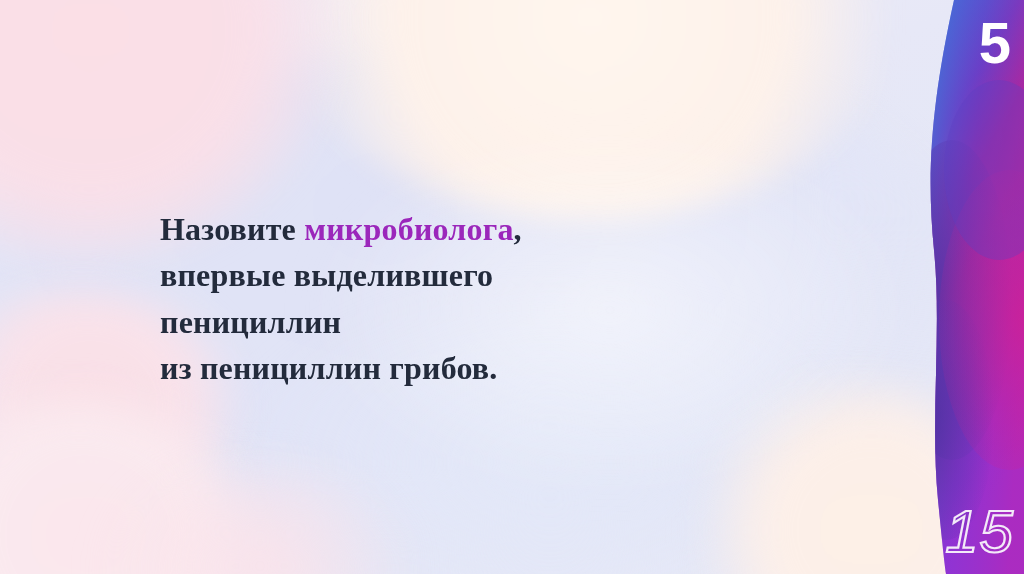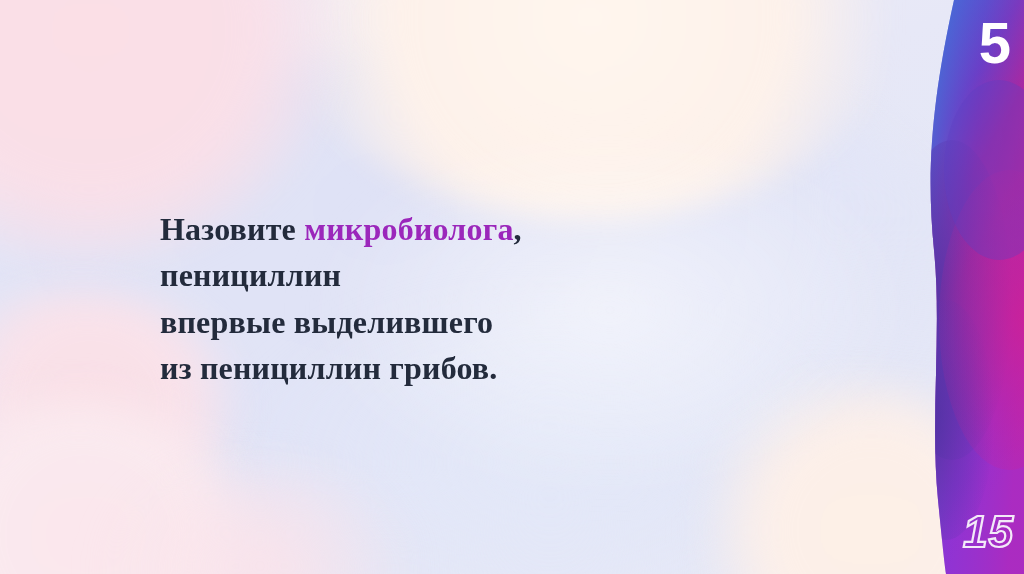--- a/index.html
+++ b/index.html
@@ -130,25 +130,25 @@
     font-family: "Liberation Sans", "DejaVu Sans", sans-serif;
     font-weight: bold;
     font-size: 58px;
     line-height: 1;
     color: #ffffff;
     letter-spacing: -1px;
   }
   .band-num-bottom {
     position: absolute;
     right: 10px;
-    bottom: 20px;
+    bottom: 12px;
     font-family: "Liberation Sans", "DejaVu Sans", sans-serif;
-    font-weight: bold;
+    font-weight: normal;
     font-style: italic;
-    font-size: 44px;
+    font-size: 60px;
     line-height: 1;
     color: transparent;
     -webkit-text-stroke: 2.2px #f3eaf8;
     letter-spacing: 1px;
   }
 
   
   .question {
     position: absolute;
     left: 116px;
@@ -175,22 +175,22 @@
   <div class="blob blob-pink-tl"></div>
   <div class="blob blob-blue-bc"></div>
   <div class="blob blob-pink-ml"></div>
   <div class="blob blob-pink-bl"></div>
   <div class="blob blob-pink-bl2"></div>
   <div class="blob blob-peach-br"></div>
   <div class="blob blob-white-mid"></div>
 
   <div class="question">
     <span class="line"><span>Назовите </span><span class="accent">микробиолога</span><span>,</span></span>
+    <span class="line">впервые выделившего</span>
     <span class="line">пенициллин</span>
-    <span class="line">впервые выделившего</span>
     <span class="line">из пенициллин грибов.</span>
   </div>
 
   <div class="band-wrap">
     <svg class="band-svg" viewBox="0 0 120 574" preserveAspectRatio="none">
       <defs>
         <linearGradient id="bandGrad" x1="0" y1="0" x2="0.35" y2="1">
           <stop offset="0%" stop-color="#2f8fe0"></stop>
           <stop offset="16%" stop-color="#4a63d6"></stop>
           <stop offset="30%" stop-color="#6a3fc6"></stop>

